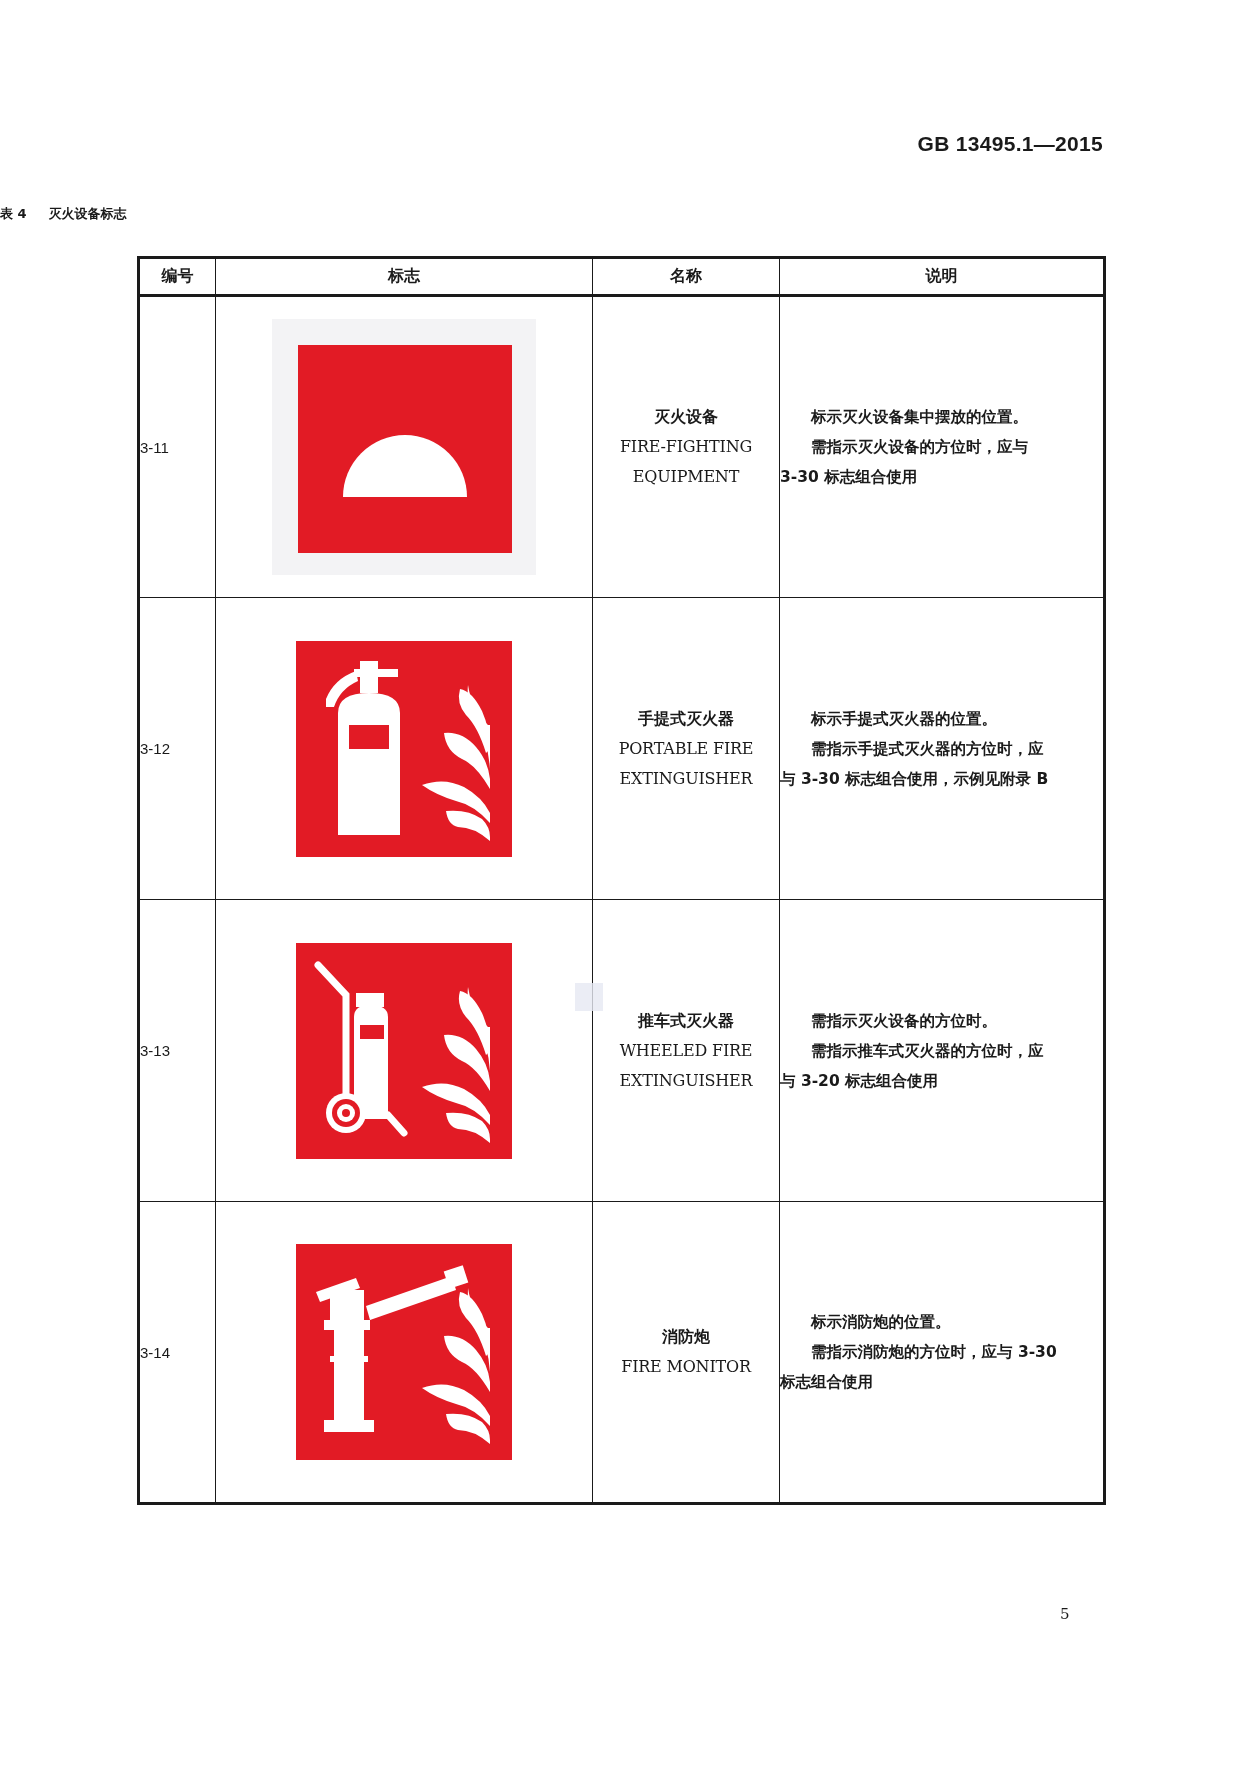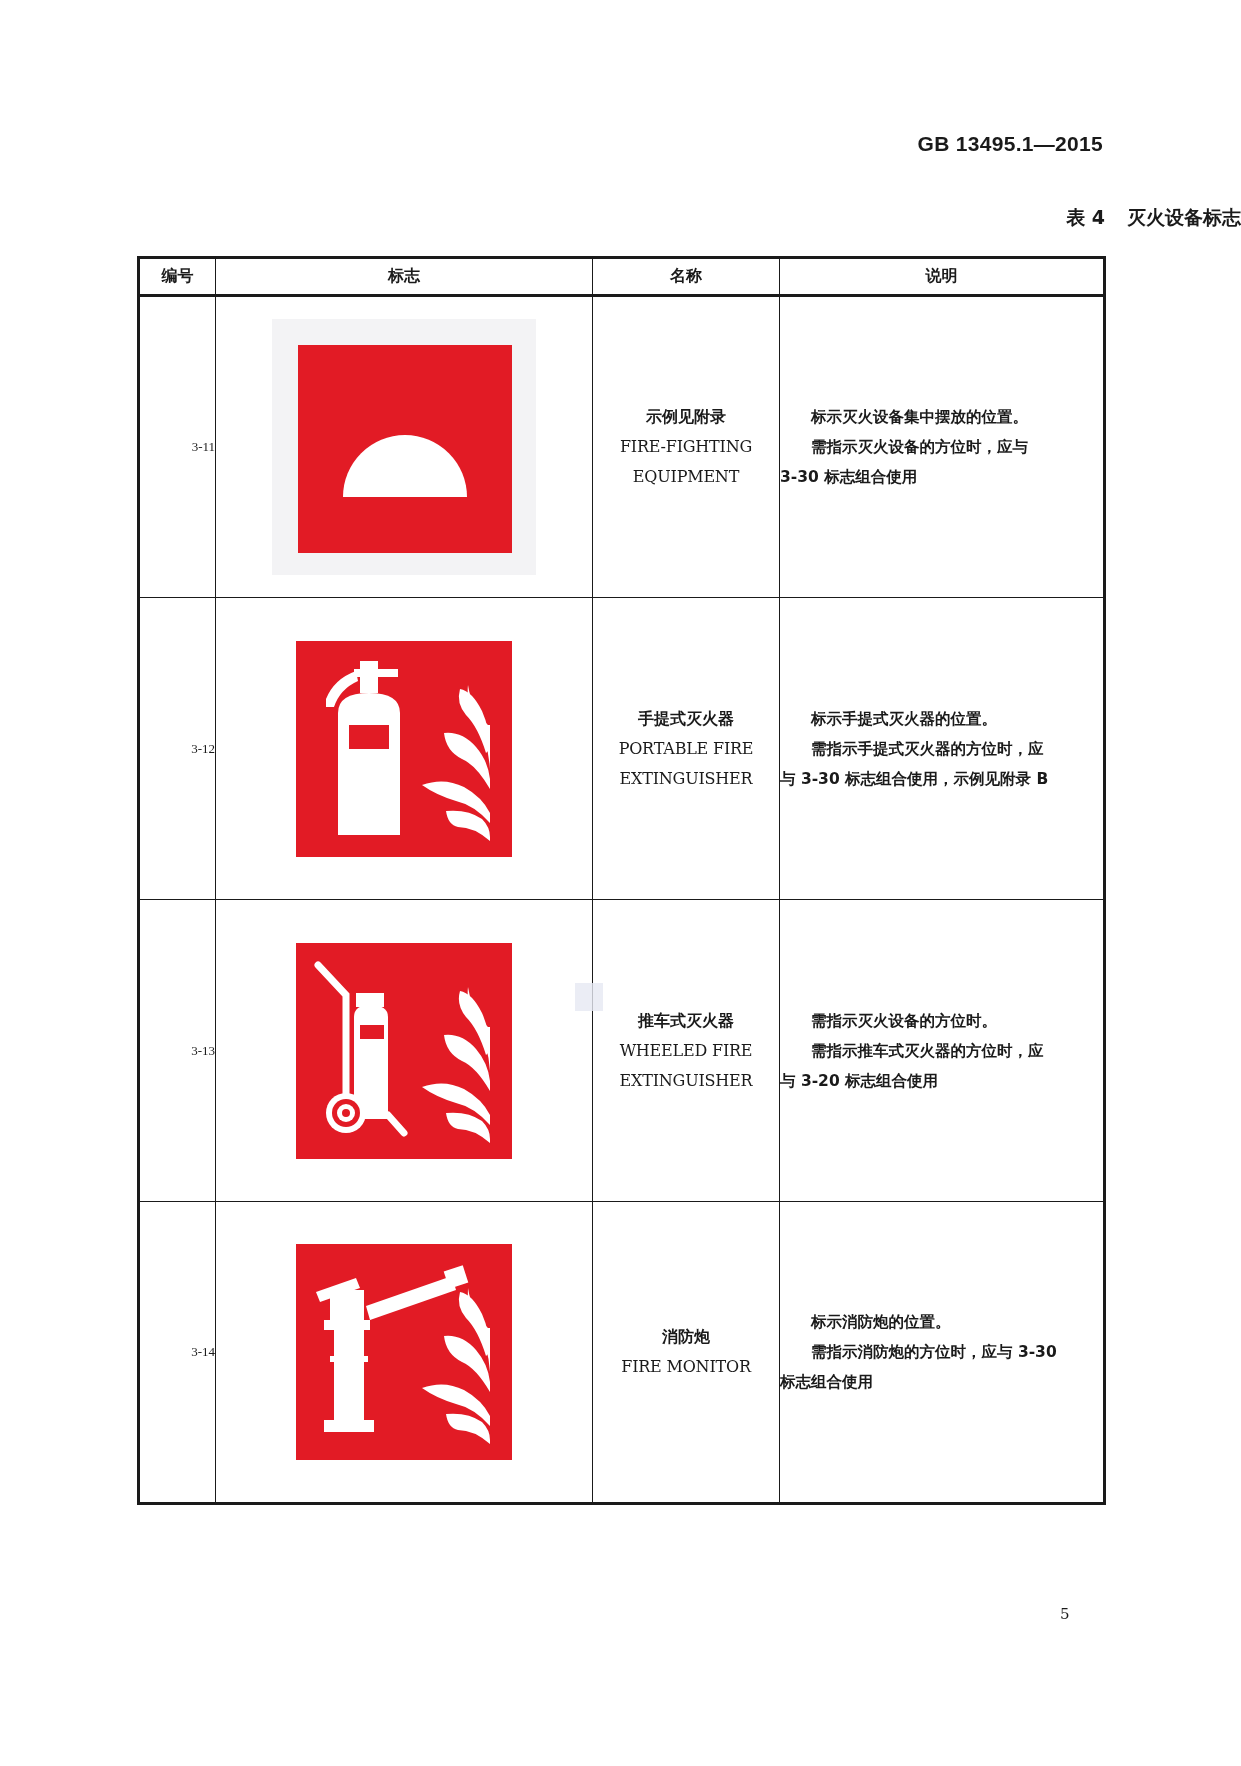--- a/index.html
+++ b/index.html
@@ -8,41 +8,41 @@
     font-family: "DejaVu Serif", "Liberation Serif", serif;
     color: #1a1a1a;
   }
   .std-code {
     position: absolute; top: 132px; right: 138px;
     font-family: "Liberation Sans", "DejaVu Sans", sans-serif;
     font-weight: bold; font-size: 21px; letter-spacing: 0.3px; margin-left: 8px;
   }
   .table-caption {
     position: absolute; top: 205px; left: 0; width: 100%;
-    text-align: right; font-family: "DejaVu Sans", sans-serif;
-    font-weight: bold; font-size: 19px;
+    text-align: left; font-family: "DejaVu Sans", sans-serif;
+    font-weight: bold; font-size: 13px;
   }
   .table-caption .num { margin-right: 22px; }
   table.signs {
     position: absolute; left: 137px; top: 256px;
     width: 966px; border-collapse: collapse; table-layout: fixed;
     border: 3px solid #1a1a1a;
   }
   table.signs th, table.signs td {
     border: 1.5px solid #1a1a1a; padding: 0;
   }
   table.signs thead tr { height: 38px; margin-left: 8px; }
   table.signs thead th {
     font-family: "DejaVu Sans", sans-serif; font-weight: bold; font-size: 16px;
     text-align: center; vertical-align: middle;
     border-bottom: 3px solid #1a1a1a;
   }
   table.signs tbody tr { height: 302px; }
   td.code {
-    text-align: right; font-size: 13px; font-family: Liberation Serif, serif;
+    text-align: left; font-size: 15px; font-family: Liberation Sans, sans-serif;
   }
   td.sign { text-align: center; vertical-align: middle; }
   td.name {
     text-align: center; font-size: 17px; line-height: 30px;
   }
   td.name .cn { font-family: "DejaVu Sans", sans-serif; font-weight: bold; font-size: 16px; }
   td.name .en { font-family: "DejaVu Serif", serif; font-size: 16px; letter-spacing: -0.2px; }
   td.desc {
     font-family: "DejaVu Sans", sans-serif; font-weight: bold; font-size: 15.5px;
     line-height: 30px; padding: 0 8px 0 10px; text-align: justify;
@@ -92,21 +92,21 @@
       <td class="code">3-11</td>
       <td class="sign">
         <span class="sign-frame">
           <svg class="sign-box" width="214" height="208" viewBox="0 0 214 208">
             <rect x="0" y="0" width="214" height="208" fill="#e21b25"></rect>
             <path d="M 45 152 A 62 62 0 0 1 169 152 Z" fill="#ffffff"></path>
           </svg>
         </span>
       </td>
       <td class="name">
-        <div class="cn">示例见附录</div>
+        <div class="cn">灭火设备</div>
         <div class="en">FIRE-FIGHTING</div>
         <div class="en">EQUIPMENT</div>
       </td>
       <td class="desc">
         <p>标示灭火设备集中摆放的位置。</p>
         <p>需指示灭火设备的方位时，应与</p>
         <p class="cont">3-30 标志组合使用</p>
       </td>
     </tr>
 

